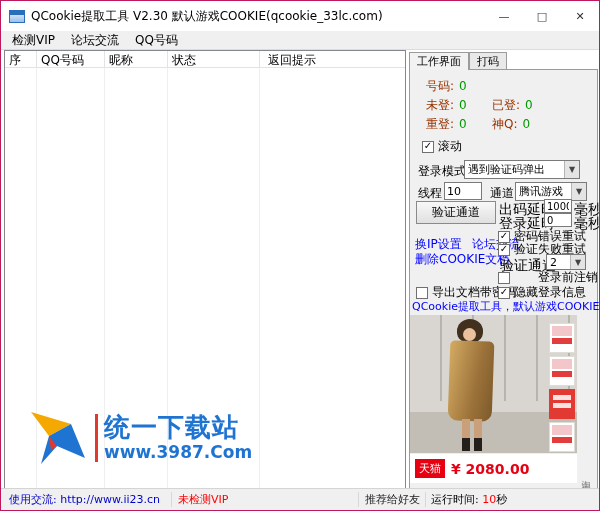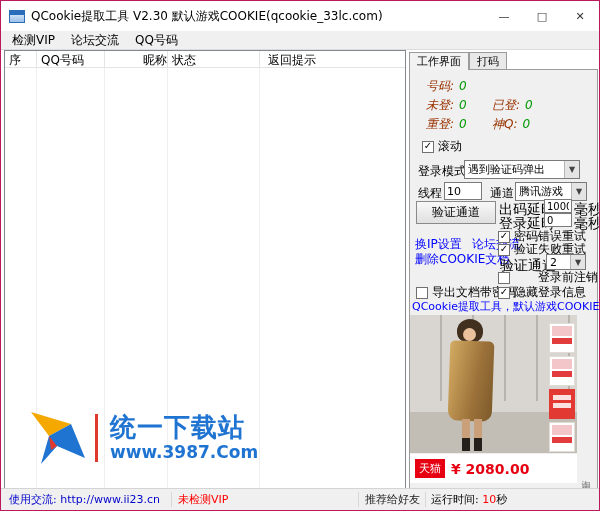--- a/index.html
+++ b/index.html
@@ -20,39 +20,39 @@
   .win-btn { width:38px; height:100%; display:flex; align-items:center; justify-content:center; font-size:11px; color:#333; cursor:default; }
 
   
   .menubar { position:absolute; left:0; top:30px; right:0; height:19px; background:#f0f0f0; border-bottom:1px solid #dcdcdc; display:flex; align-items:center; padding-left:3px; }
   .menu-item { padding:0 8px; height:100%; display:flex; align-items:center; font-size:12px; }
 
   
   .table { position:absolute; left:3px; top:49px; width:402px; height:440px; border:1px solid #828790; background:#fff; }
   .table-header { display:flex; height:17px; border-bottom:1px solid #e3e3e3; background:#fff; }
   .th { border-right:1px solid #e3e3e3; padding:1px 0 0 4px; font-size:12px; white-space:nowrap; overflow:hidden; }
-  .c0{width:32px;} .c1{width:68px;} .c2{width:63px;text-align:right;} .c3{width:92px;} .c4{flex:1; padding-left:8px; border-right:none;}
+  .c0{width:32px;} .c1{width:68px;} .c2{width:63px;} .c3{width:92px;} .c4{flex:1; padding-left:8px; border-right:none;}
   .table-body { position:relative; height:421px; background:#fff; }
   .gridline { position:absolute; top:0; bottom:0; width:1px; background:#efefef; }
   .g0{left:31px;} .g1{left:99px;} .g2{left:162px;} .g3{left:254px;}
 
   
   .watermark { position:absolute; left:22px; top:340px; display:flex; align-items:center; gap:6px; }
-  .wm-text { border-left:3px solid #e03a2f; padding-left:12px; }
+  .wm-text { border-left:3px solid #e03a2f; padding-left:6px; }
   .wm-name { font-size:26px; font-weight:bold; color:#1f74d2; letter-spacing:1px; line-height:1.05; }
   .wm-url  { font-size:17px; font-weight:bold; color:#1f74d2; }
 
   
   .tabs { position:absolute; left:408px; top:51px; height:17px; display:flex; }
   .tab { border:1px solid #9b9b9b; border-bottom:none; padding:0 7px; font-size:11px; display:flex; align-items:center; background:#e9e9e9; }
   .tab.selected { background:#f2f2f2; position:relative; z-index:2; height:18px; }
   .panel { position:absolute; left:408px; top:68px; width:189px; height:420px; background:#f0f0f0; border:1px solid #9b9b9b; }
 
   .stats { position:absolute; left:16px; top:8px; width:160px; font-size:12px; }
-  .stat-row { display:flex; margin-bottom:2px;font-style:italic; }
+  .stat-row { display:flex; margin-bottom:2px; }
   .stat { width:66px; white-space:nowrap; }
   .sl { color:#993300; } .sv { color:#009900; margin-left:5px; }
 
   .cb { position:absolute; display:flex; align-items:center; gap:4px; font-size:12px; white-space:nowrap; }
   .cb .box { width:12px; height:12px; background:#fff; border:1px solid #707070; display:flex; align-items:center; justify-content:center; font-size:10px; line-height:1; flex:0 0 auto; }
   .cb.checked .box::after { content:"✓"; margin-top:-1px; }
 
   .lbl { position:absolute; font-size:12px; white-space:nowrap; }
   .lbl-sm { font-size:14px;text-align:right; }
   .link { position:absolute; font-size:12px; color:#0000ff; white-space:nowrap; cursor:pointer; }

